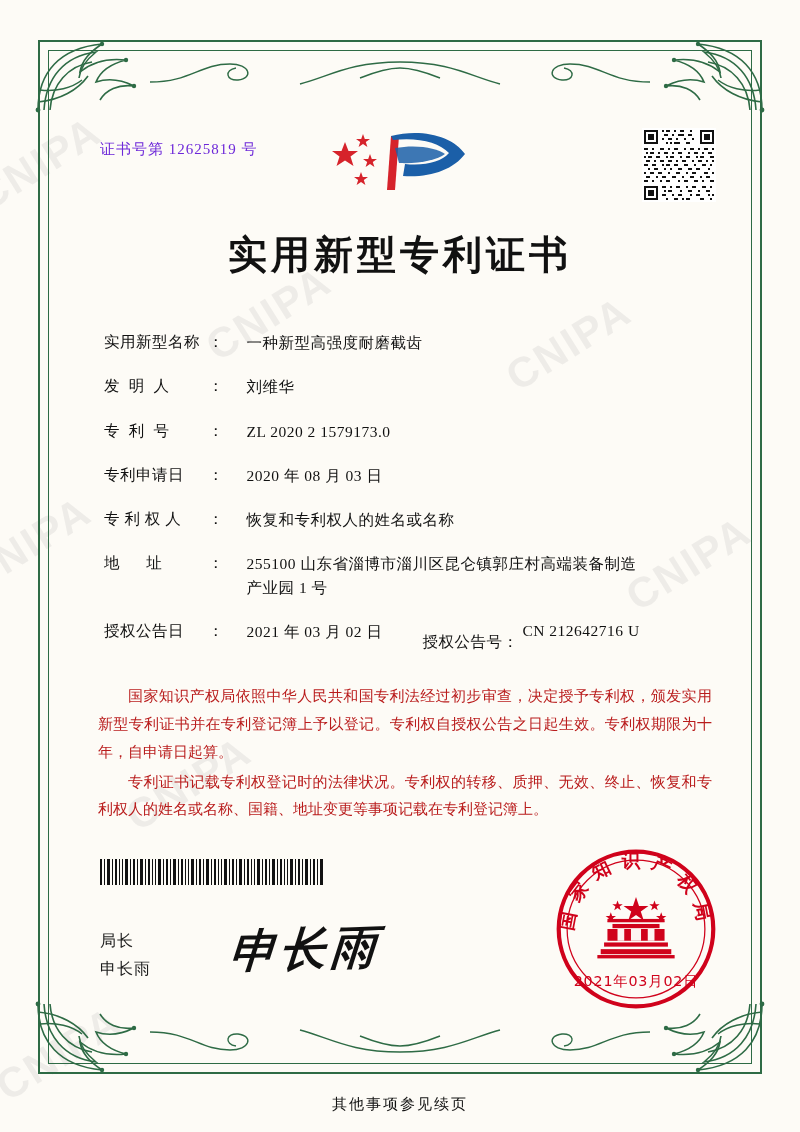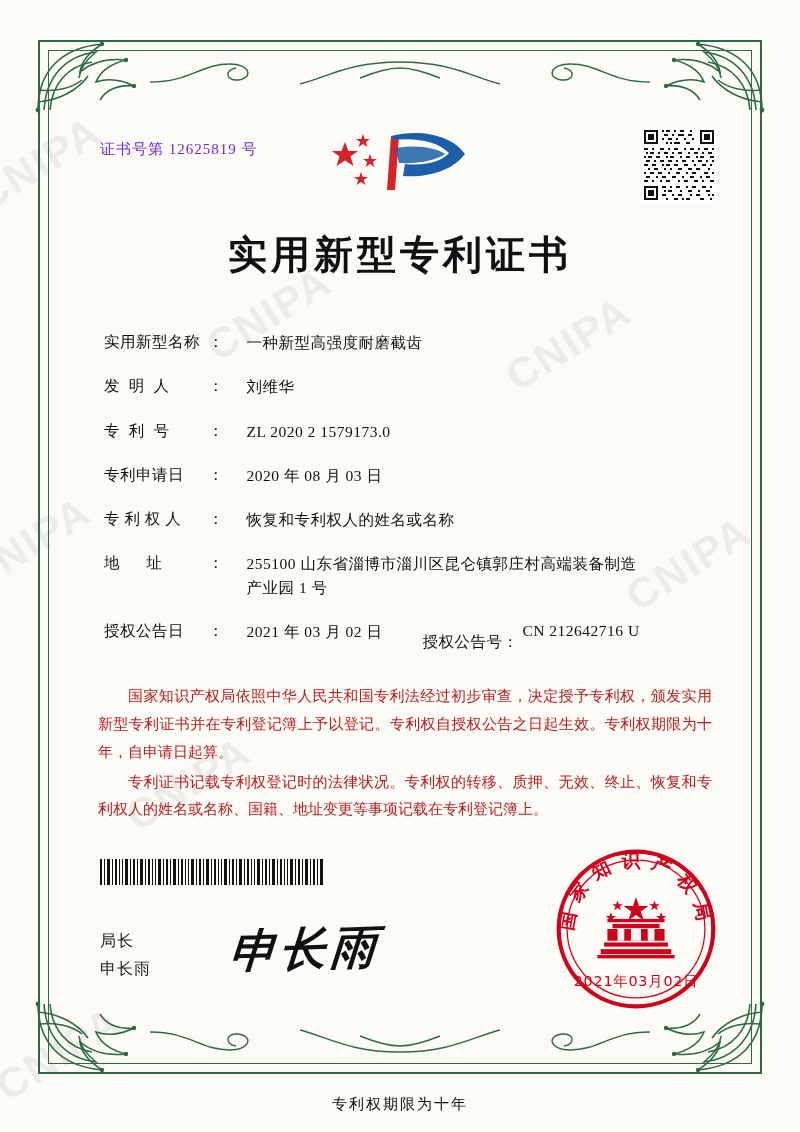--- a/index.html
+++ b/index.html
@@ -695,14 +695,14 @@
               <rect x="66" y="88" width="68" height="4"></rect>
             </g>
             <text x="100" y="168" text-anchor="middle" font-size="17" fill="#d0021b" font-family="'DejaVu Sans', sans-serif" letter-spacing="1">2021年03月02日</text>
           </svg>
         </div>
       </div>
 
     </div>
   </div>
 
-  <div class="footer-note">专利权期限为十年</div>
+  <div class="footer-note">其他事项参见续页</div>
 </div>
 
 </body></html>

